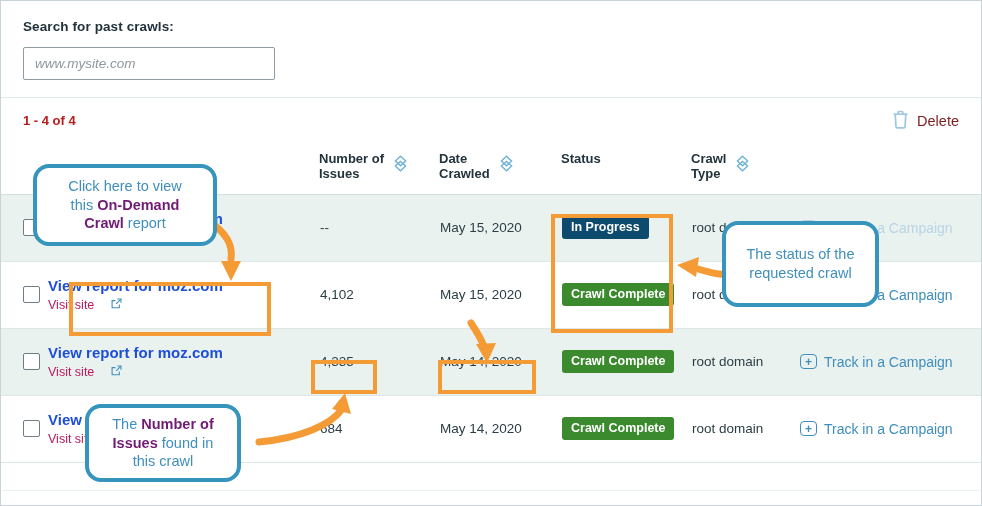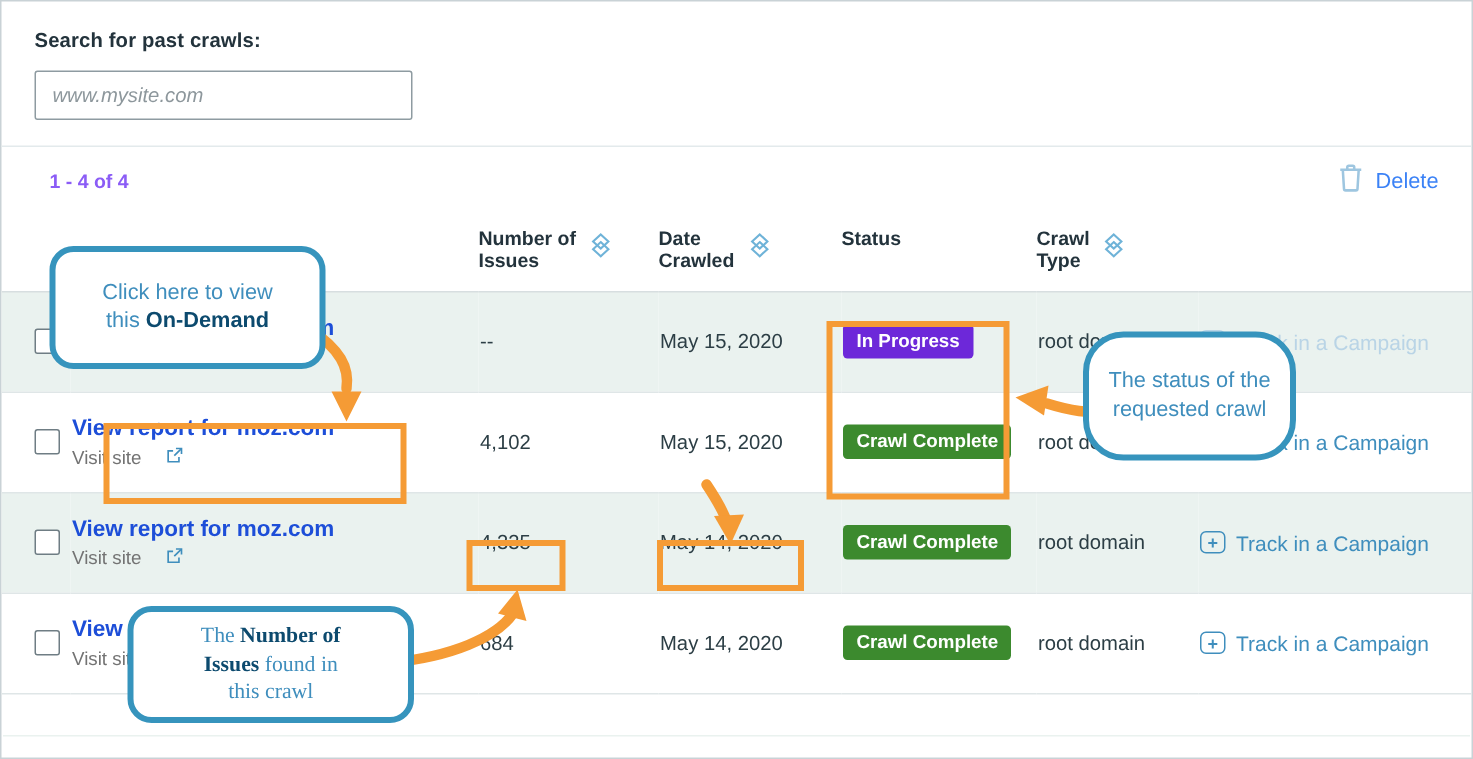--- a/index.html
+++ b/index.html
@@ -41,24 +41,24 @@
   .search-input::placeholder { color: #8d979c; font-style: italic; }
 
   .divider { height:1px; background:#e3eaec; margin: 17px 0 0 0; }
 
   
   .toolbar {
     height: 45px;
     display:flex; align-items:center; justify-content:space-between;
     padding: 0 22px 0 22px;
   }
-  .count-text { font-size: 13px; font-weight: bold; color:#8b5cf6;margin-left:10px; }
+  .count-text { font-size: 13px; font-weight: bold; color:#b91c1c; }
   .delete-btn {
     display:flex; align-items:center; gap:8px;
-    color:#3b82f6; font-size:14.5px; cursor:default;
+    color:#7f1d1d; font-size:14.5px; cursor:default;
   }
   .trash { width:17px; height:19px; }
 
   
   table.crawls { width:100%; border-collapse: collapse; table-layout: fixed; }
   table.crawls thead th {
     font-size: 13px; font-weight: bold; color:#23333c;
     text-align:left; vertical-align: top;
     padding: 8px 0 12px 0;
     border-bottom: 1px solid #d7dee0;
@@ -84,30 +84,30 @@
   td.chk-cell { padding-left: 22px; }
   .chkbox {
     width:17px; height:17px; border:1px solid #6f7d84; border-radius:2px;
     background:#fff; display:block;
   }
   .site-link {
     color:#1d4ed8; font-weight:bold; font-size:15px; line-height:1.25;
     display:block; text-decoration:none;
   }
   .visit {
-    color:#737373; font-size:12.5px; margin-top:2px;
+    color:#be185d; font-size:12.5px; margin-top:2px;
     display:flex; align-items:flex-end; gap:17px;
   }
   .ext-ico { display:inline-block; }
 
   .badge {
     display:inline-block; color:#fff; font-weight:bold; font-size:12.5px;
     padding: 4px 9px 5px 9px; border-radius:3px; white-space:nowrap;
   }
-  .badge.inprogress { background:#6d28d9; }
+  .badge.inprogress { background:#0c4a6e; }
   .badge.complete   { background:#3c8a2e; }
 
   .track {
     display:flex; align-items:center; gap:7px;
     color:#3f8ebd; font-size:14px; white-space:nowrap;
   }
   .track.disabled { color:#b9d4e6; }
   .plus-box {
     width:17px; height:15px; border:1px solid currentColor; border-radius:4px;
     display:flex; align-items:center; justify-content:center;
@@ -121,21 +121,21 @@
     border: 4px solid #3694bd;
     border-radius: 16px;
     color:#3f8ebd;
     font-size:14.5px;
     line-height:1.3;
     text-align:center;
     display:flex; align-items:center; justify-content:center;
     padding: 10px 10px;
     z-index: 45;
   }
-  .callout b { color:#0c4a6e; }
+  .callout b { color:#701a75; }
   .hl-box {
     position:absolute;
     border: 4px solid #f59b35;
     background: transparent;
     z-index: 42;
   }
   svg.arrows { position:absolute; left:0; top:0; width:982px; height:506px; z-index:43; pointer-events:none; }
 
   .bottom-rule { position:absolute; left:1px; right:1px; bottom:14px; height:1px; background:#eaf2ef; z-index:5;}
 </style>
@@ -386,32 +386,33 @@
     <path d="M486 362 l -11 -19 l 20 -1 z" fill="#f59b35"></path>
 
     <path d="M258 441 C 300 437, 330 424, 341 408" stroke="#f59b35" stroke-width="7" fill="none" stroke-linecap="round"></path>
     <path d="M344 392 l 6 21 l -19 -5 z" fill="#f59b35"></path>
   </svg>
 
   <div class="callout" style="left:32px; top:163px; width:184px; height:82px;">
     <div>
       <div>Click here to view</div>
       <div><span>this </span><b>On-Demand</b></div>
+      <div><b>Crawl</b><span> report</span></div>
     </div>
   </div>
 
 
-  <div class="callout" style="left:721px; top:220px; width:142px; height:86px;border-radius:27px;">
+  <div class="callout" style="left:721px; top:220px; width:157px; height:86px;">
     <div>
       <div>The status of the</div>
       <div>requested crawl</div>
     </div>
   </div>
 
-  <div class="callout" style="left:84px; top:403px; width:191px; height:78px;font-family:Liberation Serif, serif;">
+  <div class="callout" style="left:84px; top:403px; width:156px; height:78px;">
     <div>
       <div><span>The </span><b>Number of</b></div>
       <div><b>Issues</b><span> found in</span></div>
       <div>this crawl</div>
     </div>
   </div>
 
 </div>
 
 </body></html>

